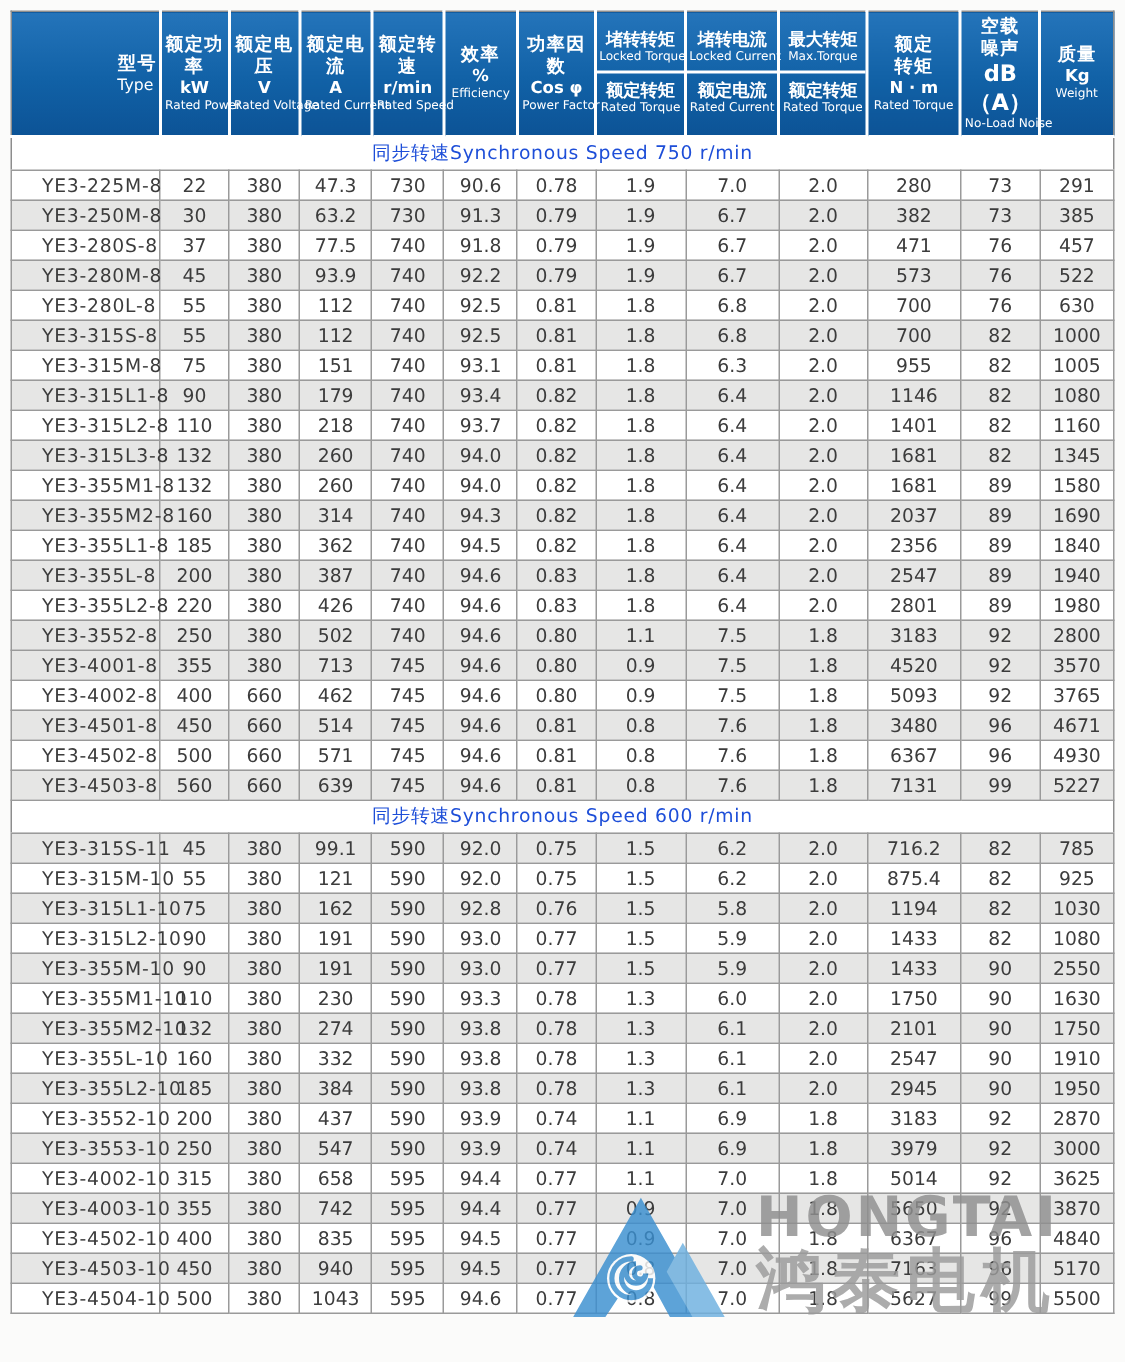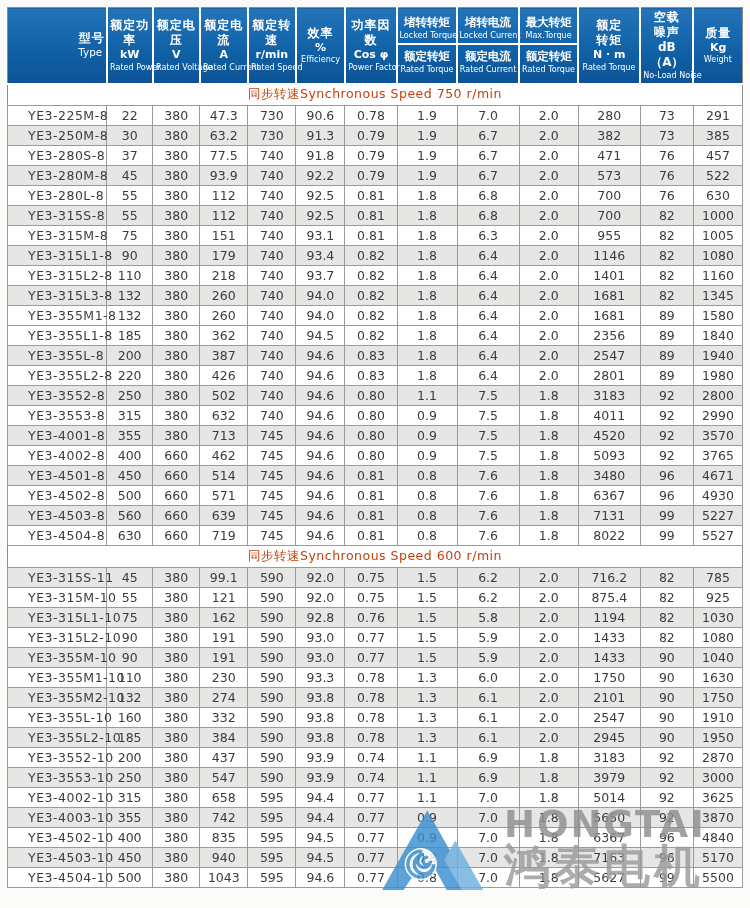--- a/index.html
+++ b/index.html
@@ -51,21 +51,21 @@
     padding: 0 2px;
     white-space: nowrap;
   }
   tbody td.type-cell { text-align: center; padding-left: 20px; letter-spacing: .5px; margin-top: 12px; }
   tbody tr.stripe td { background: #e6e6e5; }
   tbody tr.section-row td {
     background: #fff;
     border-left: none; border-right: none;
     height: 22px;
     font-size: 12.5px;
-    color: #c2410c;
+    color: #1d4ed8;
     text-align: center;
     letter-spacing: .5px;
   }
   
   .watermark {
     position: absolute;
     right: 22px;
     bottom: 2px;
     width: 350px;
     height: 92px;
@@ -171,21 +171,21 @@
       </th>
       <th>
         <div class="zh">额定</div>
         <div class="zh">转矩</div>
         <div class="unit">N · m</div>
         <div class="en">Rated Torque</div>
       </th>
       <th>
         <div class="zh">空载</div>
         <div class="zh">噪声</div>
-        <div class="unit" style="font-size:12px">dB（A）</div>
+        <div class="unit" style="font-size:15px">dB（A）</div>
         <div class="en">No-Load Noise</div>
       </th>
       <th>
         <div class="zh">质量</div>
         <div class="unit">Kg</div>
         <div class="en">Weight</div>
       </th>
     </tr>
   </thead>
   <tbody>
@@ -350,20 +350,35 @@
         <td>740</td>
         <td>94.0</td>
         <td>0.82</td>
         <td>1.8</td>
         <td>6.4</td>
         <td>2.0</td>
         <td>1681</td>
         <td>89</td>
         <td>1580</td>
       </tr>
+      <tr class="stripe">
+        <td class="type-cell">YE3-355M2-8</td>
+        <td>160</td>
+        <td>380</td>
+        <td>314</td>
+        <td>740</td>
+        <td>94.3</td>
+        <td>0.82</td>
+        <td>1.8</td>
+        <td>6.4</td>
+        <td>2.0</td>
+        <td>2037</td>
+        <td>89</td>
+        <td>1690</td>
+      </tr>
       <tr>
         <td class="type-cell">YE3-355L1-8</td>
         <td>185</td>
         <td>380</td>
         <td>362</td>
         <td>740</td>
         <td>94.5</td>
         <td>0.82</td>
         <td>1.8</td>
         <td>6.4</td>
@@ -409,35 +424,20 @@
         <td>502</td>
         <td>740</td>
         <td>94.6</td>
         <td>0.80</td>
         <td>1.1</td>
         <td>7.5</td>
         <td>1.8</td>
         <td>3183</td>
         <td>92</td>
         <td>2800</td>
-      </tr>
-      <tr>
-        <td class="type-cell">YE3-3553-8</td>
-        <td>315</td>
-        <td>380</td>
-        <td>632</td>
-        <td>740</td>
-        <td>94.6</td>
-        <td>0.80</td>
-        <td>0.9</td>
-        <td>7.5</td>
-        <td>1.8</td>
-        <td>4011</td>
-        <td>92</td>
-        <td>2990</td>
       </tr>
       <tr class="stripe">
         <td class="type-cell">YE3-4001-8</td>
         <td>355</td>
         <td>380</td>
         <td>713</td>
         <td>745</td>
         <td>94.6</td>
         <td>0.80</td>
         <td>0.9</td>
@@ -500,35 +500,20 @@
         <td>745</td>
         <td>94.6</td>
         <td>0.81</td>
         <td>0.8</td>
         <td>7.6</td>
         <td>1.8</td>
         <td>7131</td>
         <td>99</td>
         <td>5227</td>
       </tr>
-      <tr>
-        <td class="type-cell">YE3-4504-8</td>
-        <td>630</td>
-        <td>660</td>
-        <td>719</td>
-        <td>745</td>
-        <td>94.6</td>
-        <td>0.81</td>
-        <td>0.8</td>
-        <td>7.6</td>
-        <td>1.8</td>
-        <td>8022</td>
-        <td>99</td>
-        <td>5527</td>
-      </tr>
       <tr class="section-row">
         <td colspan="13">同步转速Synchronous Speed 600 r/min</td>
       </tr>
       <tr class="stripe">
         <td class="type-cell">YE3-315S-11</td>
         <td>45</td>
         <td>380</td>
         <td>99.1</td>
         <td>590</td>
         <td>92.0</td>
@@ -591,21 +576,21 @@
         <td>380</td>
         <td>191</td>
         <td>590</td>
         <td>93.0</td>
         <td>0.77</td>
         <td>1.5</td>
         <td>5.9</td>
         <td>2.0</td>
         <td>1433</td>
         <td>90</td>
-        <td>1040</td>
+        <td>2550</td>
       </tr>
       <tr>
         <td class="type-cell">YE3-355M1-10</td>
         <td>110</td>
         <td>380</td>
         <td>230</td>
         <td>590</td>
         <td>93.3</td>
         <td>0.78</td>
         <td>1.3</td>

